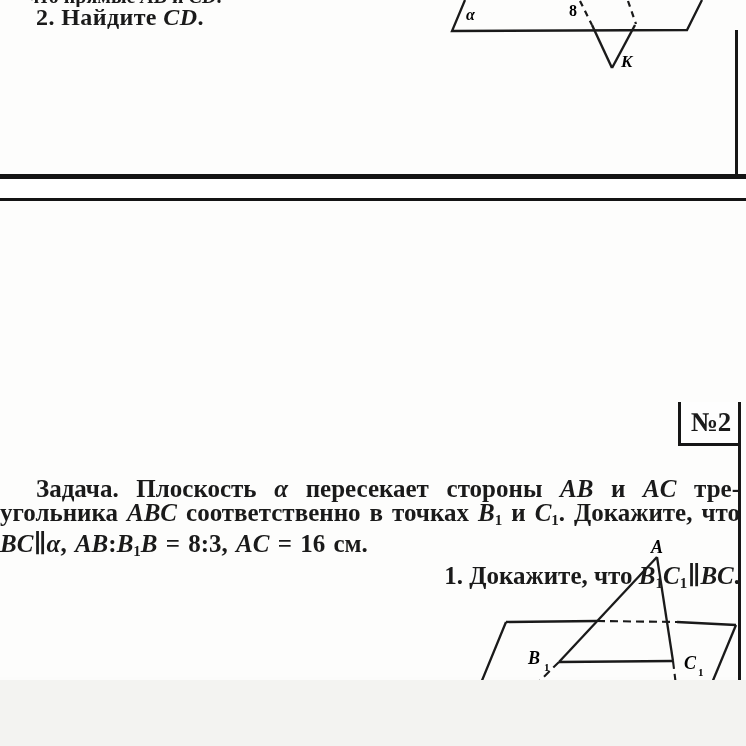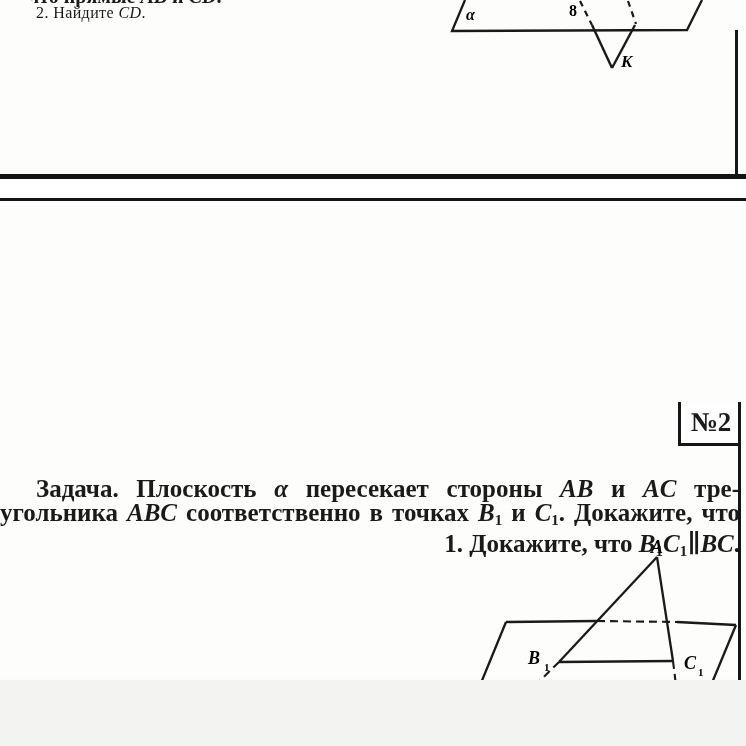--- a/index.html
+++ b/index.html
@@ -7,21 +7,21 @@
     width:746px;height:746px;position:relative;overflow:hidden;
     background:#fcfcfb;
     font-family:"Liberation Serif","DejaVu Serif",serif;
     color:#1a1a1a;
   }
   .abs{position:absolute;}
   
   .card1{left:0;top:0;width:746px;height:174px;background:#fdfdfc;}
   .clip-line{left:28px;top:0;width:320px;height:7px;overflow:hidden;}
   .clip-line .inner{position:absolute;left:0;top:-15px;font-size:20px;font-weight:bold;white-space:nowrap;}
-  .c1-line{left:36px;top:4px;font-size:16px;font-weight:normal;letter-spacing:.4px;white-space:nowrap;}
+  .c1-line{left:36px;top:4px;font-size:24px;font-weight:bold;letter-spacing:.4px;white-space:nowrap;}
   .fig1{left:440px;top:0;width:306px;height:95px;}
   .border-r1{left:735px;top:30px;width:3px;height:144px;background:#161616;}
   
   .gap{left:0;top:178px;width:746px;height:21px;background:#ffffff;}
   .div1{left:0;top:174px;width:746px;height:4.5px;background:#141414;}
   .div2{left:0;top:198px;width:746px;height:3.5px;background:#141414;}
   
   .card2{left:0;top:201px;width:746px;height:476px;background:#fdfdfc;}
   .border-r2{left:738px;top:201px;width:3px;height:480px;background:#161616;}
   .badge{
@@ -74,20 +74,21 @@
 <div class="abs div1"></div>
 <div class="abs div2"></div>
 
 <div class="abs card2">
 
   <div class="abs badge">№2</div>
 
   <div class="abs textblock">
     <div class="tline just ind"><span style="font-weight: 800;">Задача.</span><span> Плоскость </span><span class="it">α</span><span> пересекает стороны </span><span class="it">AB</span><span> и </span><span class="it">AC</span><span> тре-</span></div>
     <div class="tline just"><span>угольника </span><span class="it">ABC</span><span> соответственно в точках </span><span class="it">B</span><span class="sb">1</span><span> и </span><span class="it">C</span><span class="sb">1</span><span>. Докажите, что</span></div>
+    <div class="tline l3"><span class="it">BC</span><span>∥</span><span class="it">α</span><span>, </span><span class="it">AB</span><span>:</span><span class="it">B</span><span class="sb">1</span><span class="it">B</span><span> = 8:3, </span><span class="it">AC</span><span> = 16 см.</span></div>
     <div class="tline ind"><span>1. Докажите, что </span><span class="it">B</span><span class="sb">1</span><span class="it">C</span><span class="sb">1</span><span>∥</span><span class="it">BC</span><span>.</span></div>
   </div>
 
   <svg class="abs fig2" viewBox="440 330 306 262">
 
     <path d="M506,421 L467,516 L697,518" fill="none" stroke="#1a1a1a" stroke-width="2.3"></path>
     <path d="M736,424 L697,518" fill="none" stroke="#1a1a1a" stroke-width="2.3"></path>
     <path d="M506,421 L597,420" fill="none" stroke="#1a1a1a" stroke-width="2.3"></path>
     <path d="M597,420 L677,421" fill="none" stroke="#1a1a1a" stroke-width="2.1" stroke-dasharray="8 5"></path>
     <path d="M677,421 L736,424" fill="none" stroke="#1a1a1a" stroke-width="2.3"></path>

